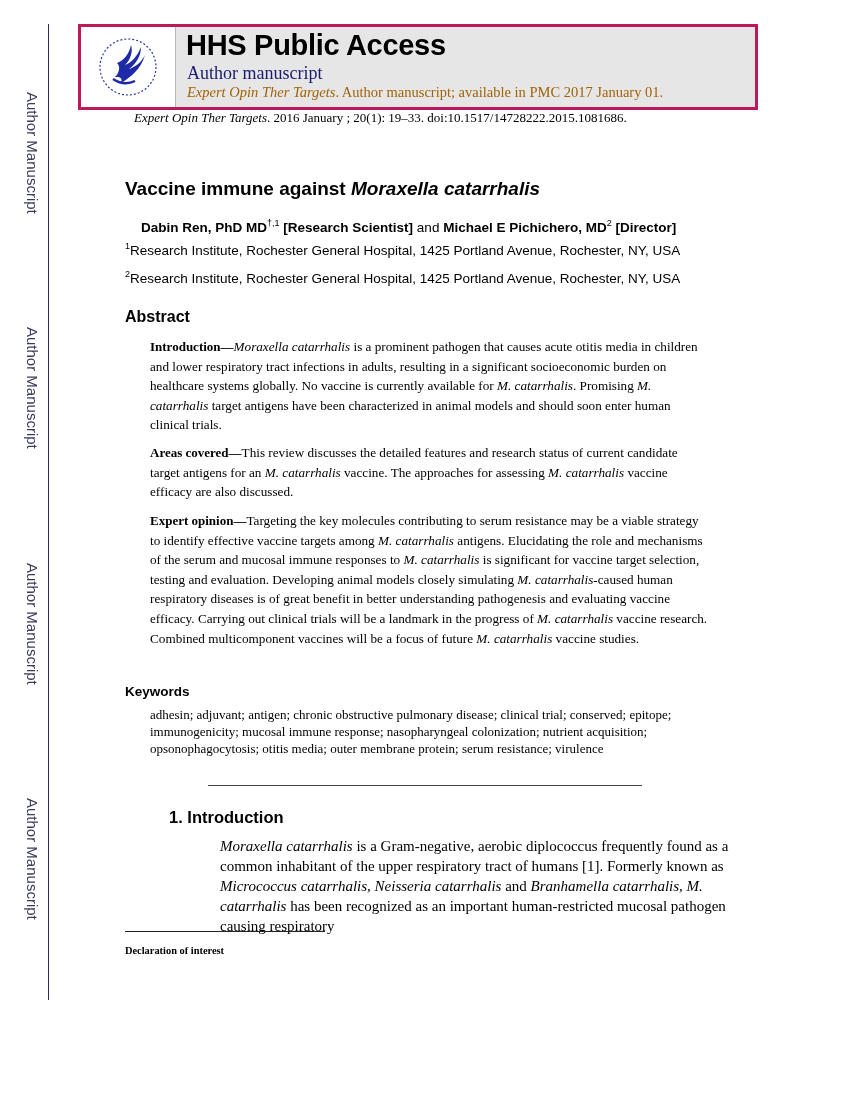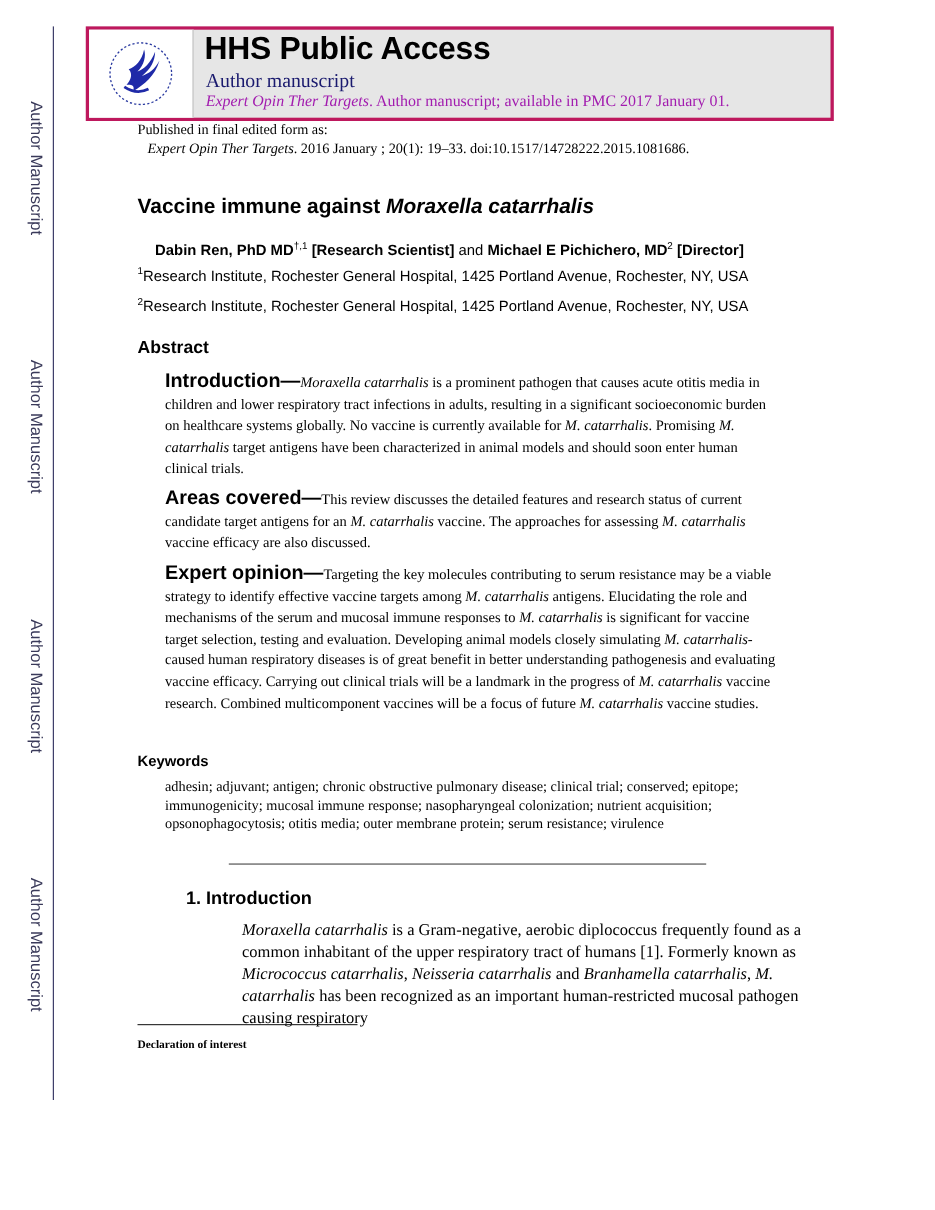--- a/index.html
+++ b/index.html
@@ -13,33 +13,33 @@
     position: absolute; left: 0; top: 0; white-space: nowrap;
     font-family: "Liberation Sans", "DejaVu Sans", sans-serif; font-size: 15px; color: #3a3a5a;
     transform-origin: 0 0; transform: translate(17px, 0) rotate(90deg);
   }
 
   .header-box { position: absolute; left: 78px; top: 24px; width: 674px; height: 80px; border: 3px solid #be185d; background: #e6e6e6; }
   .logo-cell { position: absolute; left: 0; top: 0; width: 94px; height: 80px; background: #ffffff; border-right: 1px solid #b8b8b8; }
   .logo-cell svg { position: absolute; left: 10px; top: 6px; }
   .hhs-title { position: absolute; left: 105px; top: 2px; font-size: 29px; font-weight: bold; letter-spacing: -0.3px; }
   .hhs-sub { position: absolute; left: 106px; top: 36px; font-size: 18px; color: #1a1a6e; }
-  .hhs-avail { position: absolute; left: 106px; top: 57px; font-size: 14.5px; color: #a21caf; }
+  .hhs-avail { position: absolute; left: 106px; top: 57px; font-size: 14.5px; color: #a16207; }
 
   .pub { position: absolute; left: 125px; top: 109px; font-size: 13px; line-height: 17px; }
   .pub .cite { padding-left: 9px; }
 
   .title { position: absolute; left: 125px; top: 178px; font-size: 19px; font-weight: bold; }
   .authors { position: absolute; left: 141px; top: 220px; font-size: 13.5px; }
   .aff { position: absolute; left: 125px; font-size: 13.5px; }
   sup { font-size: 9px; vertical-align: 6px; line-height: 0; }
 
   .h-abstract { position: absolute; left: 125px; top: 308px; font-size: 16px; font-weight: bold; }
   .para { position: absolute; left: 150px; width: 560px; font-size: 13.2px; line-height: 19.6px; }
-  .para .lead { font-family: Liberation Sans, sans-serif; font-weight: bold; font-size: 18px; }
+  .para .lead { font-family: Liberation Serif, serif; font-weight: bold; font-size: 13px; }
 
   .h-keywords { position: absolute; left: 125px; top: 684px; font-size: 13.5px; font-weight: bold; }
   .keywords { position: absolute; left: 150px; top: 706px; width: 530px; font-size: 13px; line-height: 17px; }
   .kw-rule { position: absolute; left: 208px; top: 785px; width: 434px; height: 1px; background: #444; }
 
   .h-intro { position: absolute; left: 125px; top: 808px; font-size: 16.5px; font-weight: bold; margin-left: 44px; }
   .intro-text { position: absolute; left: 220px; top: 836px; width: 520px; font-size: 15px; line-height: 20px; }
 
   .fn-rule { position: absolute; left: 125px; top: 931px; width: 200px; height: 1px; background: #222; }
   .footnotes { position: absolute; left: 125px; top: 944px; width: 600px; font-size: 10.4px; line-height: 13.5px; }
@@ -70,21 +70,20 @@
       <path d="M30 50 C40 44 50 36 54 22 C50 30 44 34 38 36 C46 30 50 22 50 14 C46 24 40 30 34 32 C40 26 42 18 40 12 C38 22 32 28 26 30 C30 34 28 40 24 44 C28 44 32 44 30 50 Z" fill="#1f2aa8"></path>
       <path d="M22 46 C28 50 36 52 44 48" fill="none" stroke="#1f2aa8" stroke-width="2.5"></path>
     </svg>
   </div>
   <div class="hhs-title sans">HHS Public Access</div>
   <div class="hhs-sub serif">Author manuscript</div>
   <div class="hhs-avail serif"><i>Expert Opin Ther Targets</i><span>. Author manuscript; available in PMC 2017 January 01.</span></div>
 </div>
 
 <div class="pub serif">
-  <div>Published in final edited form as:</div>
   <div class="cite"><i>Expert Opin Ther Targets</i><span>. 2016 January ; 20(1): 19–33. doi:10.1517/14728222.2015.1081686.</span></div>
 </div>
 
 <div class="title sans"><span>Vaccine immune against </span><i>Moraxella catarrhalis</i></div>
 
 <div class="authors sans">
   <b>Dabin Ren, PhD MD</b><sup>†,1</sup>
   <b>[Research Scientist]</b><span> and </span><b>Michael E Pichichero, MD</b><sup>2</sup>
   <b>[Director]</b>
 </div>

